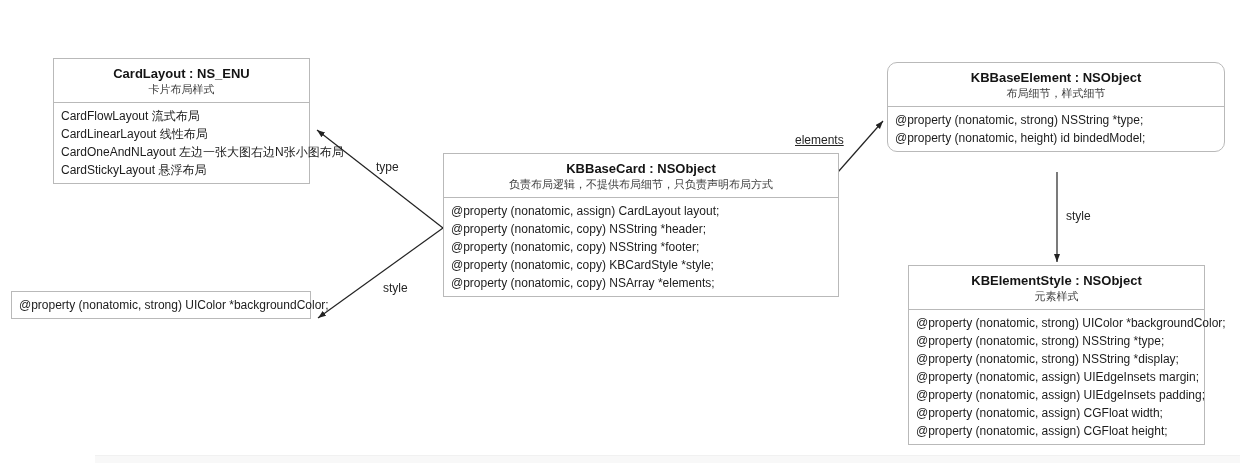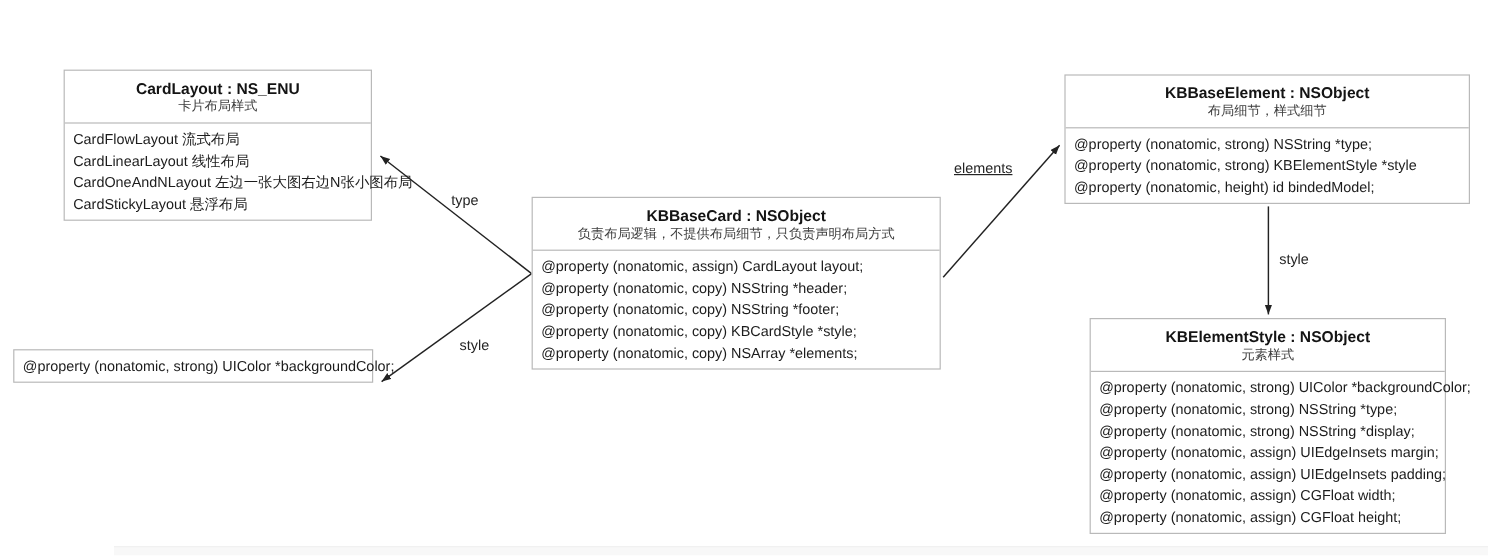--- a/index.html
+++ b/index.html
@@ -103,42 +103,41 @@
       <div class="box-line">CardStickyLayout 悬浮布局</div>
     </div>
   </div>
 
   <div class="class-box" style="left:11px; top:291px; width:300px;">
     <div class="box-body">
       <div class="box-line">@property (nonatomic, strong) UIColor *backgroundColor;</div>
     </div>
   </div>
 
-  <div class="class-box" style="left:443px; top:164px; width:341px;">
+  <div class="class-box" style="left:443px; top:153px; width:396px;">
     <div class="box-header">
       <div class="box-title">KBBaseCard : NSObject</div>
       <div class="box-subtitle">负责布局逻辑，不提供布局细节，只负责声明布局方式</div>
     </div>
     <div class="box-body">
       <div class="box-line">@property (nonatomic, assign) CardLayout layout;</div>
       <div class="box-line">@property (nonatomic, copy) NSString *header;</div>
       <div class="box-line">@property (nonatomic, copy) NSString *footer;</div>
       <div class="box-line">@property (nonatomic, copy) KBCardStyle *style;</div>
       <div class="box-line">@property (nonatomic, copy) NSArray *elements;</div>
     </div>
   </div>
 
-  <div class="class-box" style="left:887px; top:62px; width:338px;">
+  <div class="class-box" style="left:887px; top:62px; width:338px;border-radius:10px;">
     <div class="box-header">
       <div class="box-title">KBBaseElement : NSObject</div>
       <div class="box-subtitle">布局细节，样式细节</div>
     </div>
     <div class="box-body">
       <div class="box-line">@property (nonatomic, strong) NSString *type;</div>
-      <div class="box-line">@property (nonatomic, strong) KBElementStyle *style</div>
       <div class="box-line">@property (nonatomic, height) id bindedModel;</div>
     </div>
   </div>
 
   <div class="class-box" style="left:908px; top:265px; width:297px;">
     <div class="box-header">
       <div class="box-title">KBElementStyle : NSObject</div>
       <div class="box-subtitle">元素样式</div>
     </div>
     <div class="box-body">

